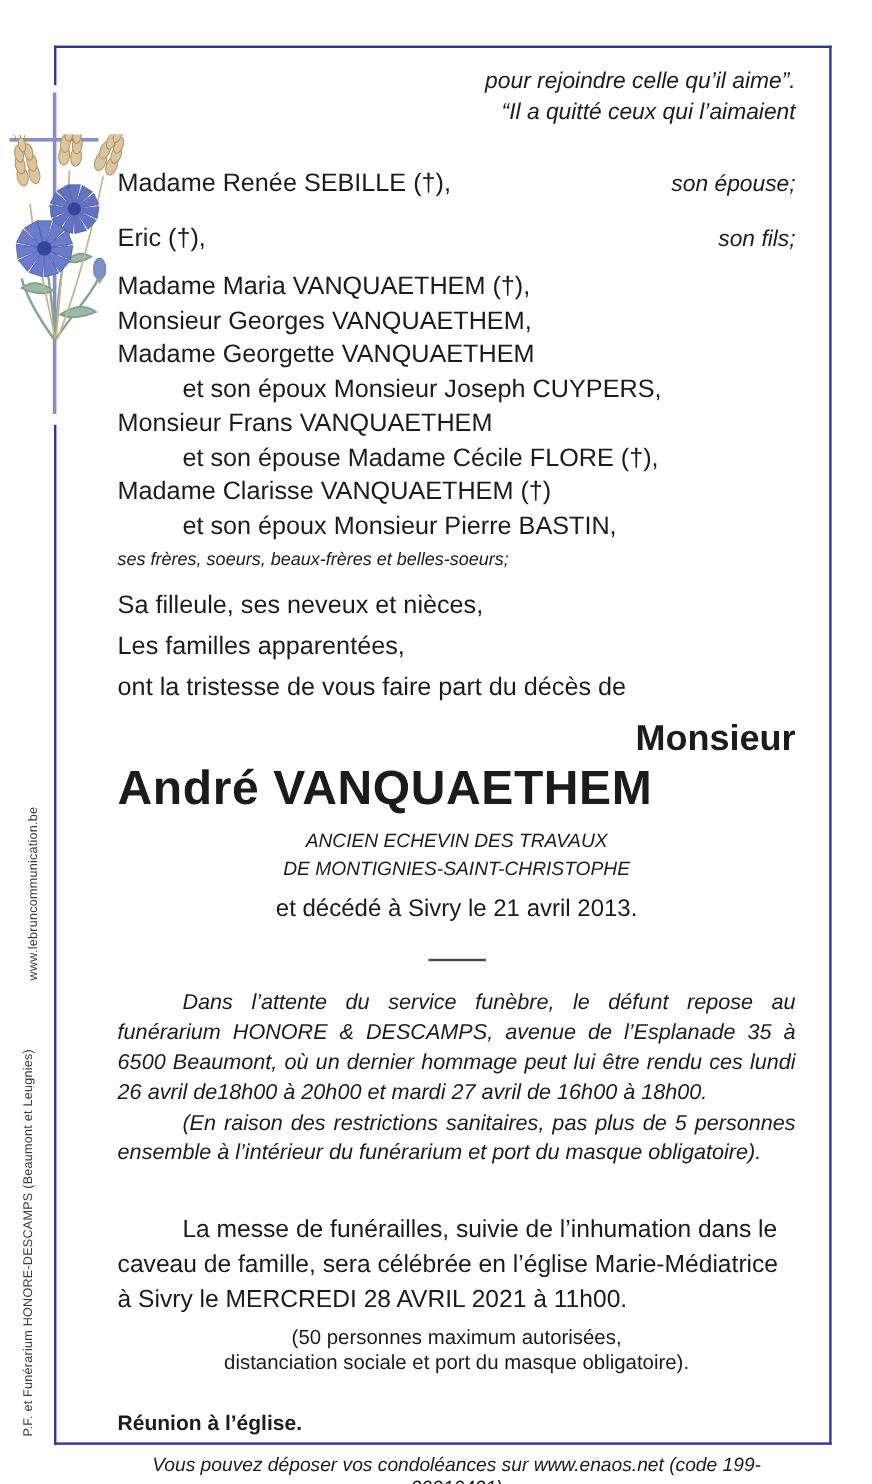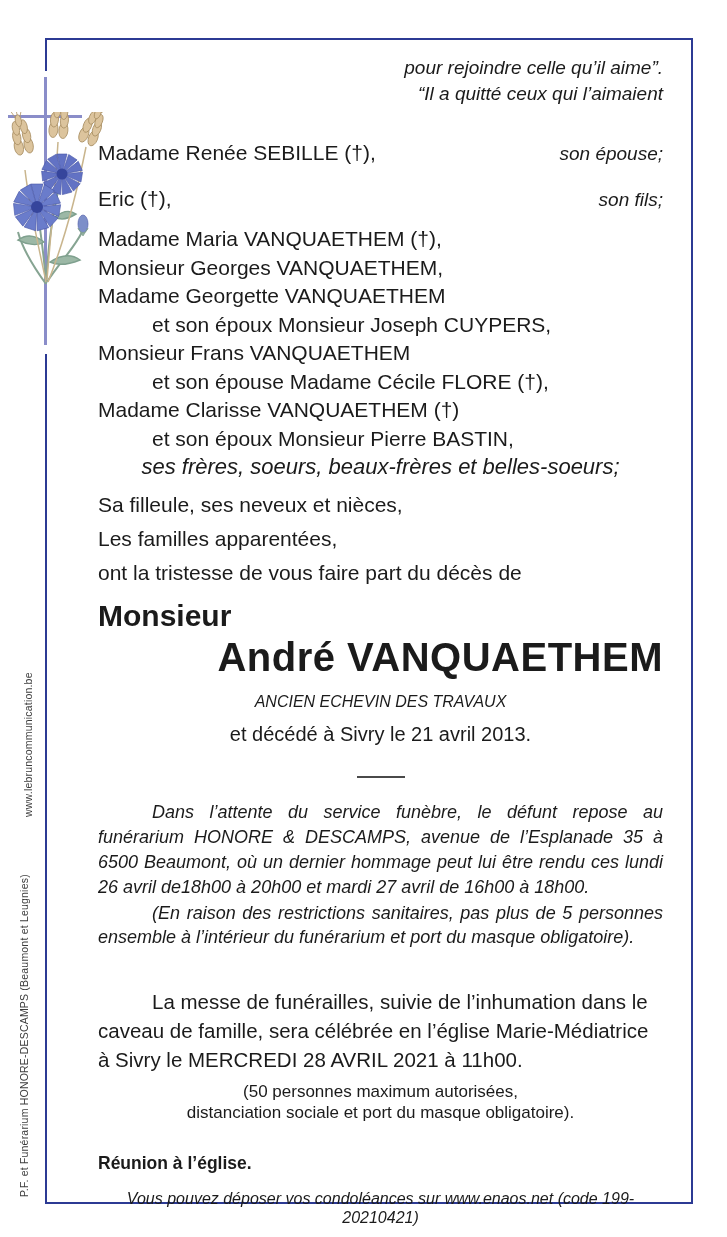--- a/index.html
+++ b/index.html
@@ -28,24 +28,24 @@
   .side-home{left:18px;top:882px;height:315px;}
   
   .content{position:absolute;left:98px;top:45px;width:565px;}
   .quote{font-style:italic;font-size:19px;line-height:26px;text-align:right;margin-top:10px;}
   .rel-row{display:flex;justify-content:space-between;align-items:baseline;font-size:21px;gap:45px;}
   .rel-row .rel{font-style:italic;font-size:19px;}
   .row-spouse{margin-top:34px;}
   .row-son{margin-top:22px;}
   .names{margin-top:14px;font-size:21px;line-height:28.5px;}
   .names .indent{padding-left:54px;}
-  .names-note{font-style:italic;font-size:22px;line-height:28px;text-align:center;}
+  .names-note{font-style:italic;font-size:15px;line-height:28px;text-align:left;}
   .loose{font-size:21px;line-height:20px;margin-top:14px;}
-  .deceased-title{font-size:30px;font-weight:bold;text-align:left;margin-top:16px;}
-  .deceased-name{font-size:40px;font-weight:bold;text-align:right;margin-top:2px;letter-spacing:0.5px;}
+  .deceased-title{font-size:30px;font-weight:bold;text-align:right;margin-top:16px;}
+  .deceased-name{font-size:40px;font-weight:bold;text-align:left;margin-top:2px;letter-spacing:0.5px;}
   .honors{font-style:italic;font-size:16px;line-height:23px;text-align:center;margin-top:10px;}
   .dates{font-size:20px;line-height:28px;text-align:center;margin-top:7px;}
   .divider{width:48px;height:0;border-top:2px solid #4a4a4a;margin:28px auto 0 auto;}
   .notice{font-style:italic;font-size:18px;line-height:25px;text-align:justify;text-indent:54px;margin-top:22px;}
   .notice2{font-style:italic;font-size:18px;line-height:24px;text-align:justify;text-indent:54px;margin-top:1px;}
   .mass{font-size:20.5px;line-height:29px;text-indent:54px;margin-top:38px;}
   .restrictions{font-size:17px;line-height:21px;text-align:center;margin-top:7px;}
   .meeting{font-size:17.5px;font-weight:bold;text-align:left;margin-top:30px;}
   .condolences{font-style:italic;font-size:16px;line-height:18.5px;text-align:center;margin-top:16px;}
 </style>
@@ -197,20 +197,21 @@
 
     <div class="loose">Sa filleule, ses neveux et nièces,</div>
     <div class="loose">Les familles apparentées,</div>
     <div class="loose">ont la tristesse de vous faire part du décès de</div>
 
     <div class="deceased-title">Monsieur</div>
     <div class="deceased-name">André VANQUAETHEM</div>
 
     <div class="honors">
       <div>ANCIEN ECHEVIN DES TRAVAUX</div>
+      <div>DE MONTIGNIES-SAINT-CHRISTOPHE</div>
     </div>
 
     <div class="dates">
       <div>et décédé à Sivry le 21 avril 2013.</div>
     </div>
 
     <div class="divider"></div>
 
     <div class="notice">Dans l’attente du service funèbre, le défunt repose au funérarium HONORE &amp; DESCAMPS, avenue de l’Esplanade 35 à 6500 Beaumont, où un dernier hommage peut lui être rendu ces lundi 26 avril de18h00 à 20h00 et mardi 27 avril de 16h00 à 18h00.</div>
     <div class="notice2">(En raison des restrictions sanitaires, pas plus de 5 personnes ensemble à l’intérieur du funérarium et port du masque obligatoire).</div>

